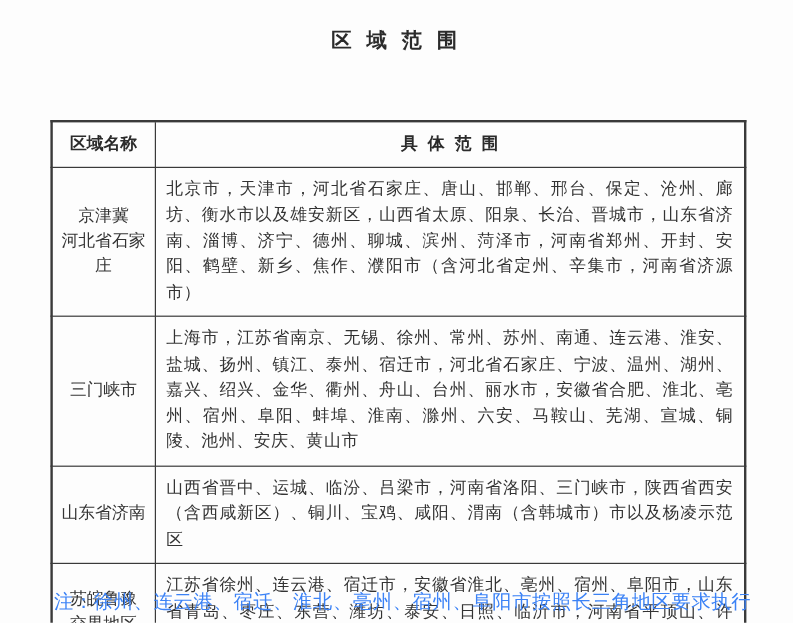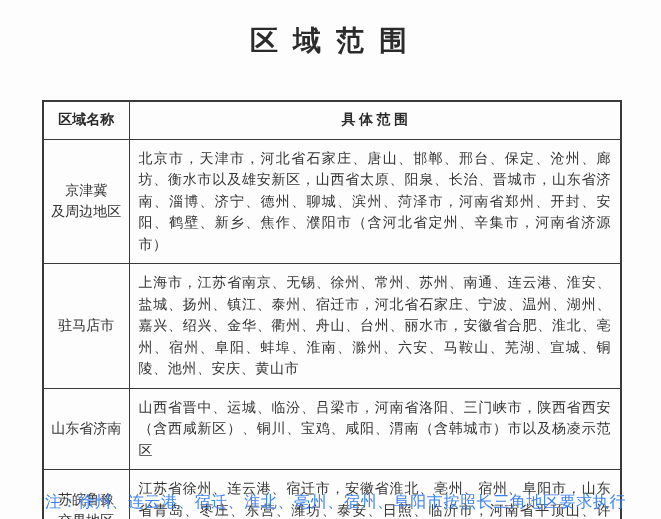--- a/index.html
+++ b/index.html
@@ -15,21 +15,21 @@
     position: relative;
     width: 661px;
     height: 519px;
   }
   .doc-title {
     position: absolute;
     top: 22px;
     left: 0;
     width: 661px;
     text-align: center;
-    font-size: 28px;
+    font-size: 17px;
     font-weight: bold;
     letter-spacing: 4px;
     color: #2b2b2b;
   }
   table.region-table {
     position: absolute;
     top: 100px;
     left: 42px;
     width: 580px;
     border-collapse: collapse;
@@ -40,20 +40,21 @@
   table.region-table td {
     border: 1px solid #3a3a3a;
     font-size: 14px;
     vertical-align: middle;
   }
   table.region-table th {
     font-weight: bold;
     text-align: center;
     height: 38px;
     color: #2b2b2b;
+    font-family: Liberation Mono, monospace;
   }
   col.region-col { width: 86px; }
   td.region-cell {
     text-align: center;
     white-space: pre-line;
     line-height: 21px;
     color: #333333;
     padding: 2px;
   }
   td.scope-cell {
@@ -92,25 +93,25 @@
     </colgroup>
     <thead>
       <tr>
         <th>区域名称</th>
         <th>具 体 范 围</th>
       </tr>
     </thead>
     <tbody>
       <tr class="row-1">
         <td class="region-cell">京津冀
-及周边地区</td>
+河北省石家庄</td>
         <td class="scope-cell">北京市，天津市，河北省石家庄、唐山、邯郸、邢台、保定、沧州、廊坊、衡水市以及雄安新区，山西省太原、阳泉、长治、晋城市，山东省济南、淄博、济宁、德州、聊城、滨州、菏泽市，河南省郑州、开封、安阳、鹤壁、新乡、焦作、濮阳市（含河北省定州、辛集市，河南省济源市）</td>
       </tr>
       <tr class="row-2">
-        <td class="region-cell">驻马店市</td>
+        <td class="region-cell">三门峡市</td>
         <td class="scope-cell">上海市，江苏省南京、无锡、徐州、常州、苏州、南通、连云港、淮安、盐城、扬州、镇江、泰州、宿迁市，河北省石家庄、宁波、温州、湖州、嘉兴、绍兴、金华、衢州、舟山、台州、丽水市，安徽省合肥、淮北、亳州、宿州、阜阳、蚌埠、淮南、滁州、六安、马鞍山、芜湖、宣城、铜陵、池州、安庆、黄山市</td>
       </tr>
       <tr class="row-3">
         <td class="region-cell">山东省济南</td>
         <td class="scope-cell">山西省晋中、运城、临汾、吕梁市，河南省洛阳、三门峡市，陕西省西安（含西咸新区）、铜川、宝鸡、咸阳、渭南（含韩城市）市以及杨凌示范区</td>
       </tr>
       <tr class="row-4">
         <td class="region-cell">苏皖鲁豫
 交界地区</td>
         <td class="scope-cell">江苏省徐州、连云港、宿迁市，安徽省淮北、亳州、宿州、阜阳市，山东省青岛、枣庄、东营、潍坊、泰安、日照、临沂市，河南省平顶山、许昌、漯河、南阳、商丘、信阳、周口、驻马店市</td>

